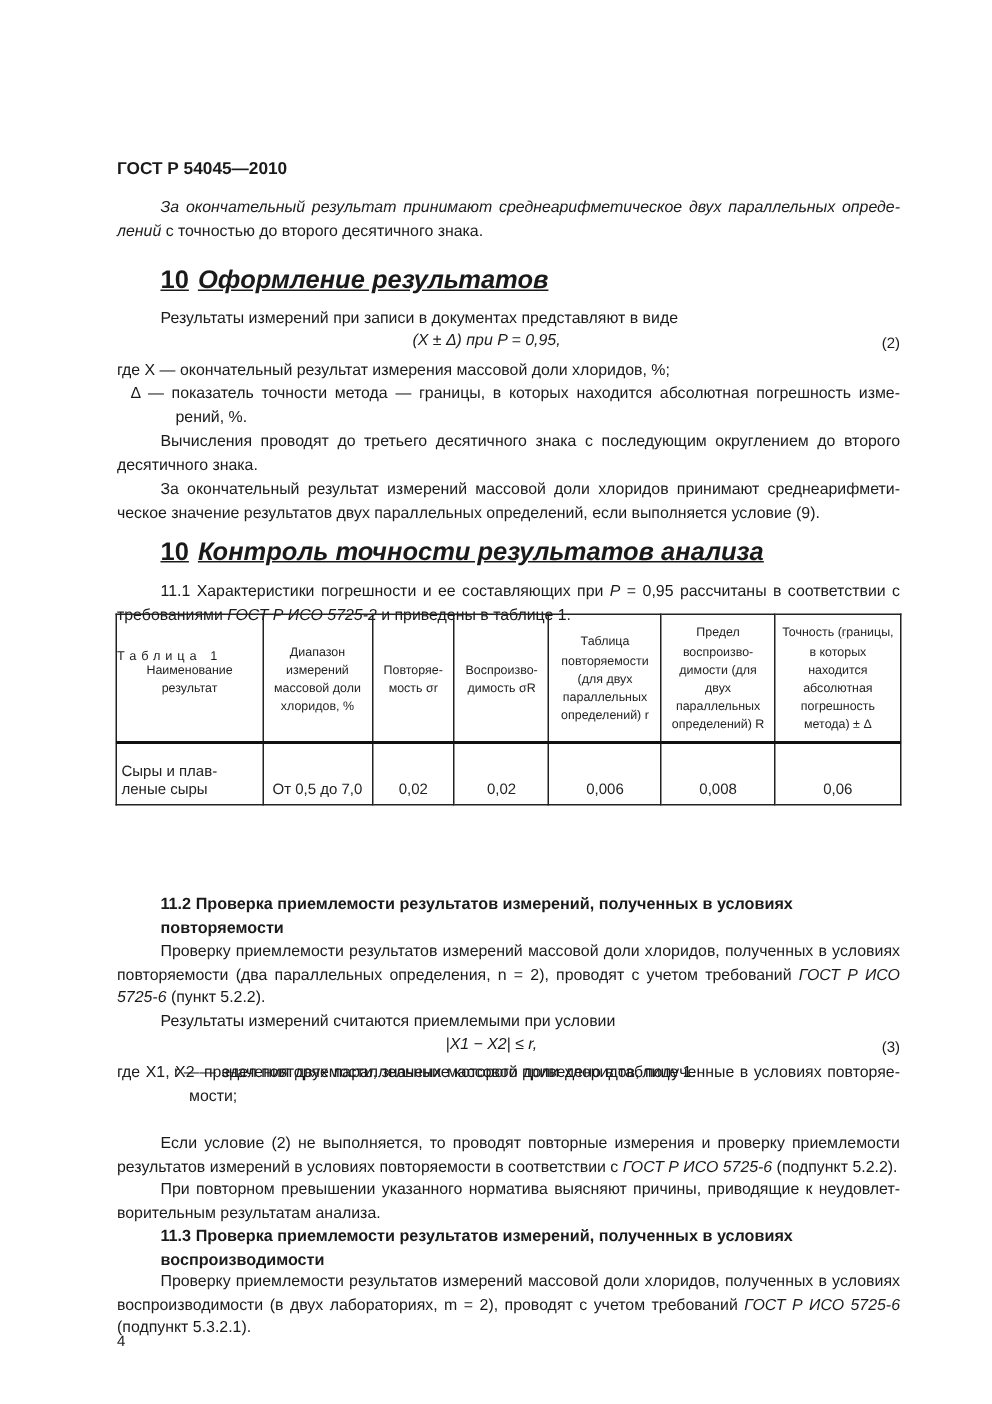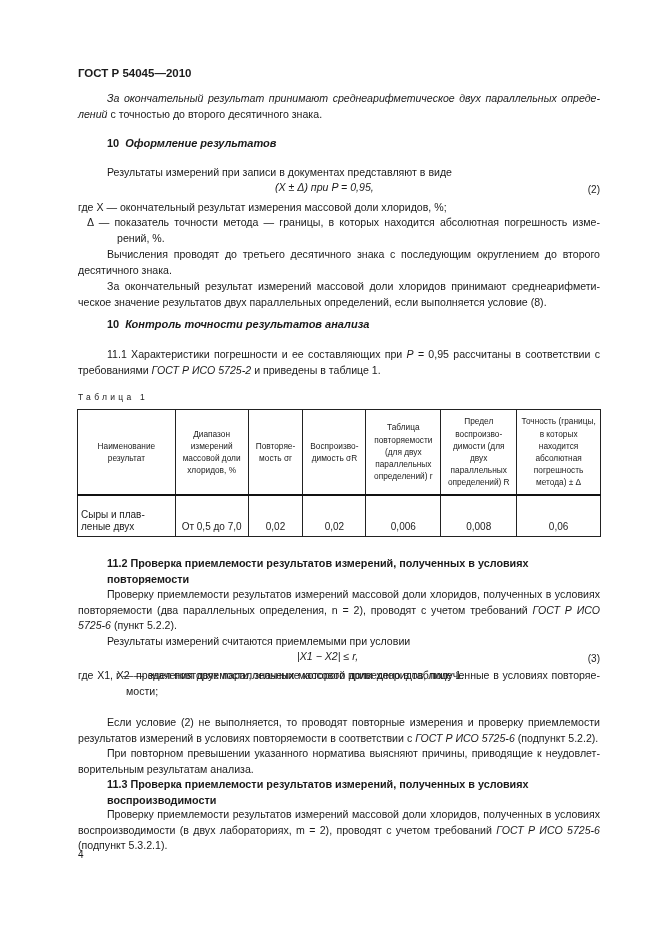--- a/index.html
+++ b/index.html
@@ -1,23 +1,23 @@
 <!DOCTYPE html>
 <html><head>
 <meta charset="utf-8">
 <style>
   html, body { margin:0; padding:0; background:#fff; }
   body { width:661px; height:936px; position:relative; overflow:hidden;
          font-family:"Liberation Sans", sans-serif; color:#1a1a1a; font-size:10.6px; }
-  .abs { position:absolute; }
+  .abs { position:absolute;margin-top:40px; }
   .hdr { left:78px; top:67px; font-weight:bold; font-size:11.5px; }
   .p { left:78px; width:522px; line-height:15.6px; text-align:justify; }
   .ind { text-indent:29px; }
   .it { font-style:italic; }
-  .h2 { left:107px; font-size:11px; font-weight:bold; }
+  .h2 { left:107px; font-size:17px; font-weight:bold;text-decoration:underline; }
   .h2 .t { font-style:italic; margin-left:6px; }
   .eq { font-size:10.6px; }
   .eqn { right:61px; font-size:10px; }
   .h3 { left:107px; width:493px; font-weight:bold; line-height:15.5px; font-size:10.8px; }
   .tcap { left:78px; top:392px; font-size:8.5px; letter-spacing:3.3px; }
   table { position:absolute; left:77px; top:409px; width:524px; border-collapse:collapse;
           font-size:8.3px; color:#222; }
   td, th { border:1px solid #222; text-align:center; vertical-align:middle; font-weight:normal;
            line-height:12.2px; padding:0 2px; }
   thead th { height:84px; }
@@ -40,21 +40,21 @@
 
 <div class="abs p ind" style="top:165px">Результаты измерений при записи в документах представляют в виде</div>
 <div class="abs eq it" style="left:275px; top:181px">(X ± Δ)  при  P = 0,95,</div>
 <div class="abs eqn" style="top:184px">(2)</div>
 
 <div class="abs p" style="top:200px">где X — окончательный результат измерения массовой доли хлоридов, %;</div>
 <div class="abs p" style="left:87px; width:513px; top:215px; padding-left:0; text-indent:0;">
   <div style="padding-left:30px; text-indent:-30px;">Δ — показатель точности метода — границы, в которых находится абсолютная погрешность изме-рений, %.</div>
 </div>
 <div class="abs p ind" style="top:247px">Вычисления проводят до третьего десятичного знака с последующим округлением до второго десятичного знака.</div>
-<div class="abs p ind" style="top:279px">За окончательный результат измерений массовой доли хлоридов принимают среднеарифмети-ческое значение результатов двух параллельных определений, если выполняется условие (8).</div>
+<div class="abs p ind" style="top:279px">За окончательный результат измерений массовой доли хлоридов принимают среднеарифмети-ческое значение результатов двух параллельных определений, если выполняется условие (9).</div>
 
 <div class="abs h2" style="top:318px">
   <span>10</span><span class="t">Контроль точности результатов анализа</span>
 </div>
 
 <div class="abs p ind" style="top:347px">
   <span>11.1  Характеристики погрешности и ее составляющих при </span><span class="it">P</span><span> = 0,95 рассчитаны в соответствии с требованиями </span><span class="it">ГОСТ Р ИСО 5725-2</span><span> и приведены в таблице 1.</span>
 </div>
 
 <div class="abs tcap">Таблица 1</div>
@@ -75,21 +75,21 @@
       <th>Диапазон измерений массовой доли хлоридов, %</th>
       <th>Повторяе-мость σr</th>
       <th>Воспроизво-димость σR</th>
       <th>Таблица повторяемости (для двух параллельных определений) r</th>
       <th>Предел воспроизво-димости (для двух параллельных определений) R</th>
       <th>Точность (границы, в которых находится абсолютная погрешность метода) ± Δ</th>
     </tr>
   </thead>
   <tbody>
     <tr>
-      <td style="text-align:left; padding-left:3px;">Сыры и плав-леные двух</td>
+      <td style="text-align:left; padding-left:3px;">Сыры и плав-леные сыры</td>
       <td>От 0,5 до 7,0</td>
       <td>0,02</td>
       <td>0,02</td>
       <td>0,006</td>
       <td>0,008</td>
       <td>0,06</td>
     </tr>
   </tbody>
 </table>
 

